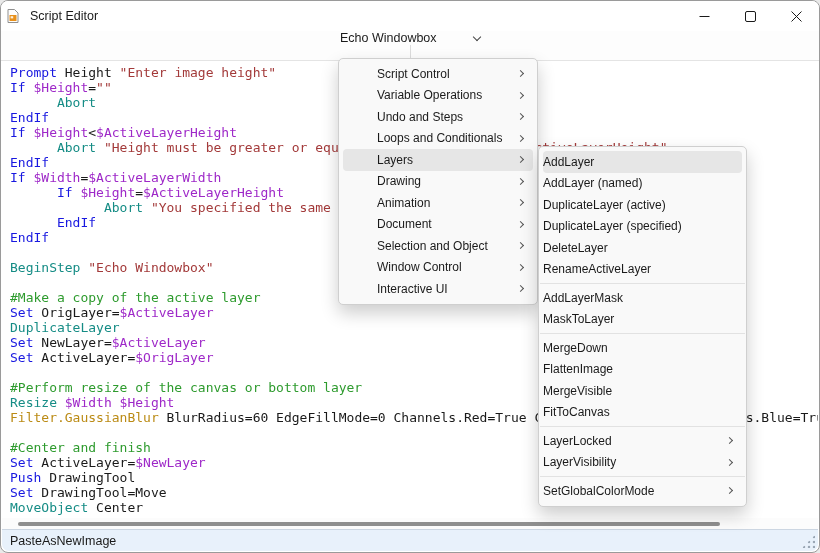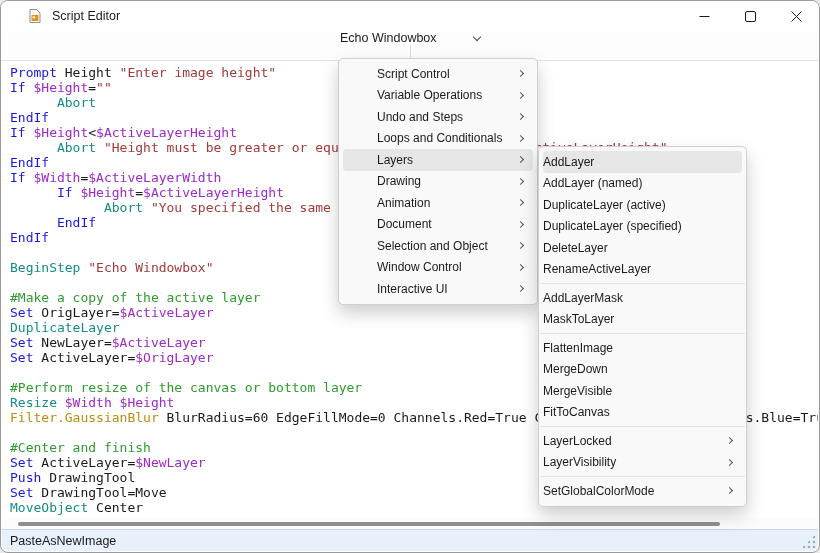--- a/index.html
+++ b/index.html
@@ -3,21 +3,21 @@
 <meta charset="utf-8">
 <style>
   html,body{margin:0;padding:0;background:#e9e9e9;}
   *{box-sizing:border-box;}
   .window{
     position:relative;width:820px;height:553px;background:#ffffff;
     border:1px solid #9a9a9a;border-radius:8px;overflow:hidden;
     font-family:"Liberation Sans",sans-serif;color:#1a1a1a;
   }
   
-  .titlebar{height:30px;display:flex;align-items:center;padding-left:26px;background:#fff;}
+  .titlebar{height:30px;display:flex;align-items:center;padding-left:4px;background:#fff;}
   .app-icon{width:16px;height:16px;margin-right:9px;flex:0 0 auto;}
   .title-text{font-size:12.5px;}
   .caption-buttons{margin-left:auto;display:flex;height:30px;}
   .cap-btn{width:46px;height:30px;display:flex;align-items:center;justify-content:center;}
   
   .toolbar{height:30px;display:flex;align-items:center;border-bottom:1px solid #e4e4e4;background:#fdfdfd;padding:0 4px;flex-direction:column;}
   .grip{width:4px;height:20px;margin:0 5px 0 1px;
     background-image:radial-gradient(circle,#bdbdbd 1px,transparent 1.2px);background-size:4px 4px;}
   .selector{width:148px;height:24px;display:flex;align-items:center;justify-content:space-between;padding:0 4px;font-size:12.5px;}
   .tsep{width:1px;height:22px;background:#dcdcdc;margin:0 5px;flex:0 0 auto;}
@@ -335,26 +335,26 @@
       </div>
       <div class="msep"></div>
       <div class="mi">
         <span class="mi-label">AddLayerMask</span>
       </div>
       <div class="mi">
         <span class="mi-label">MaskToLayer</span>
       </div>
       <div class="msep"></div>
       <div class="mi">
+        <span class="mi-label">MergeDown</span>
+      </div>
+      <div class="mi">
         <span class="mi-label">FlattenImage</span>
       </div>
       <div class="mi">
-        <span class="mi-label">MergeDown</span>
-      </div>
-      <div class="mi">
         <span class="mi-label">MergeVisible</span>
       </div>
       <div class="mi">
         <span class="mi-label">FitToCanvas</span>
       </div>
       <div class="msep"></div>
       <div class="mi">
         <span class="mi-label">LayerLocked</span>
         <span class="mi-chev"></span>
       </div>

